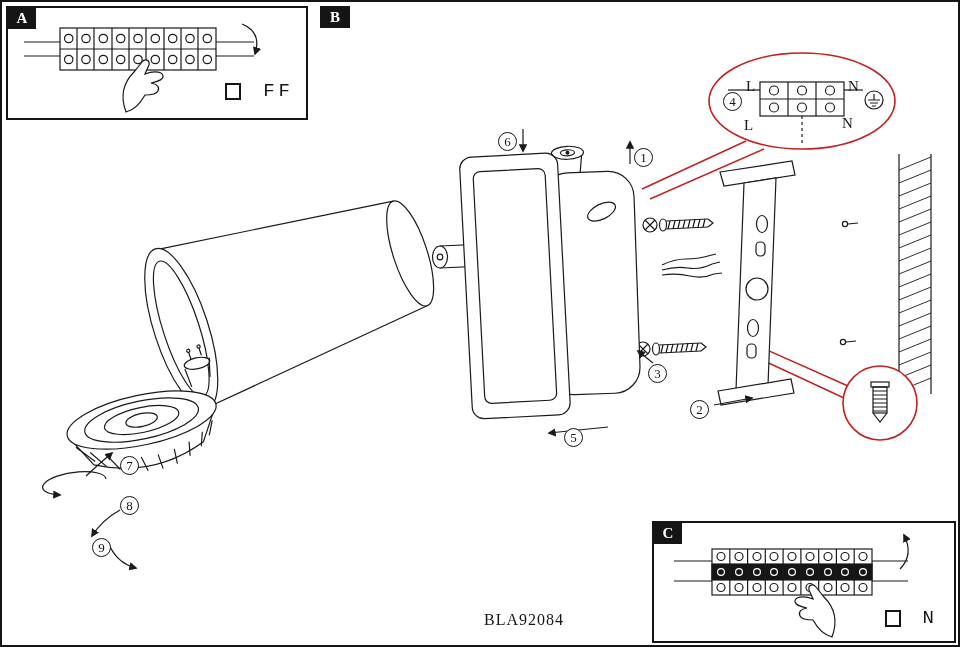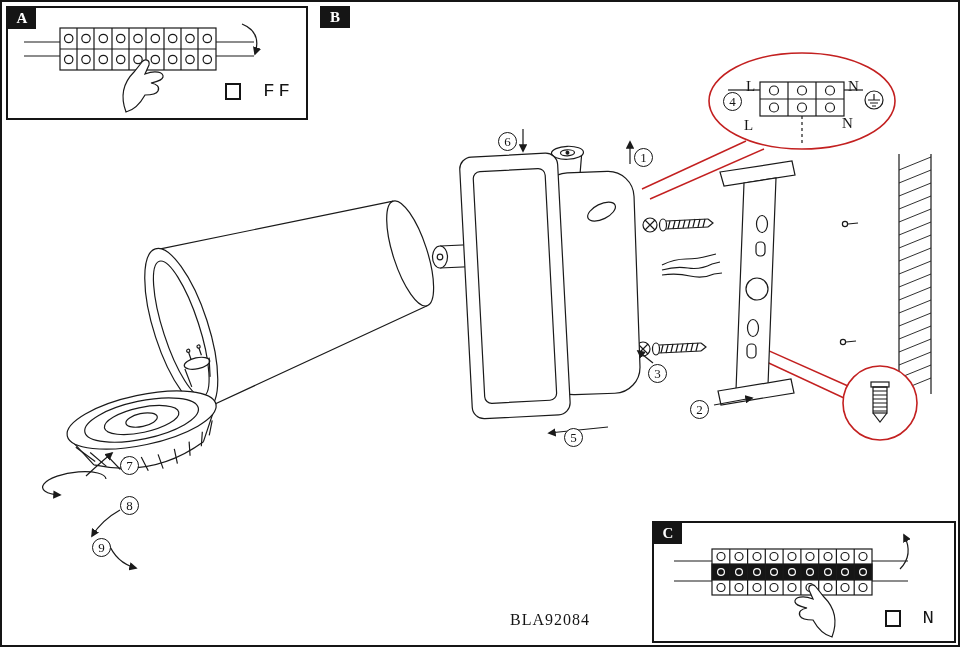--- a/index.html
+++ b/index.html
@@ -13,21 +13,21 @@
   .panel-label-b{position:absolute;left:318px;top:4px;width:30px;height:22px;background:#151515;color:#fff;
                display:flex;align-items:center;justify-content:center;
                font:700 15px "Liberation Serif",serif;z-index:6;}
   .step{position:absolute;width:19px;height:19px;box-sizing:border-box;border:1.5px solid #151515;
         border-radius:50%;background:#fff;z-index:4;display:flex;align-items:center;justify-content:center;
         font:13px "Liberation Serif",serif;}
   .wlabel{position:absolute;z-index:4;font:15px "Liberation Serif",serif;}
   .switch-text{position:absolute;display:flex;align-items:center;gap:20px;
                font-family:"Liberation Mono",monospace;font-size:19px;letter-spacing:4px;color:#151515;}
   .sqO{display:inline-block;width:12px;height:13px;border:2px solid #151515;margin-right:2px;}
-  .footer-model{position:absolute;left:508px;top:609px;z-index:4;
+  .footer-model{position:absolute;left:482px;top:609px;z-index:4;
                 font:16px "Liberation Serif",serif;letter-spacing:1px;}
   svg .ln{stroke:#1a1a1a;fill:none;stroke-width:1.2;}
   svg .lnw{stroke:#1a1a1a;fill:#fff;stroke-width:1.2;}
   svg .red{stroke:#c32020;fill:none;stroke-width:1.4;}
   svg .redw{stroke:#c32020;fill:#fff;stroke-width:1.6;}
 </style>
 </head>
 <body>
 
 <div class="stage">

